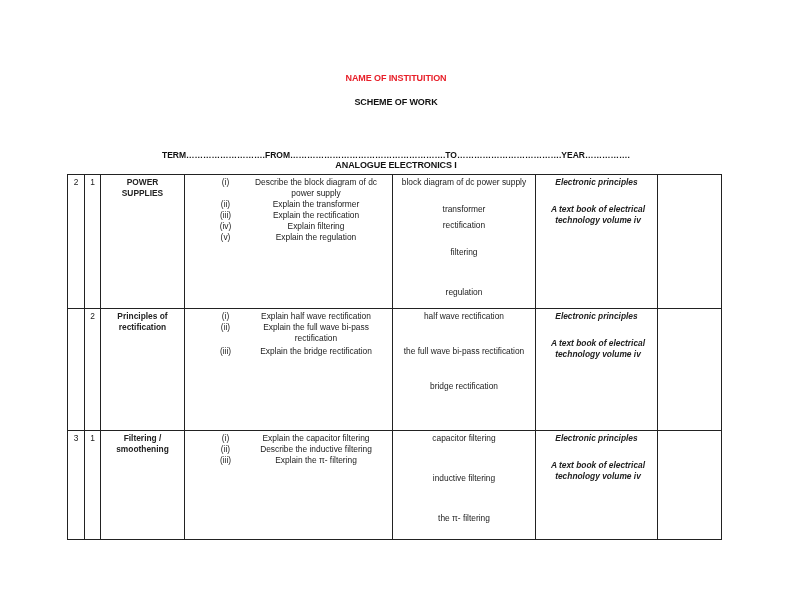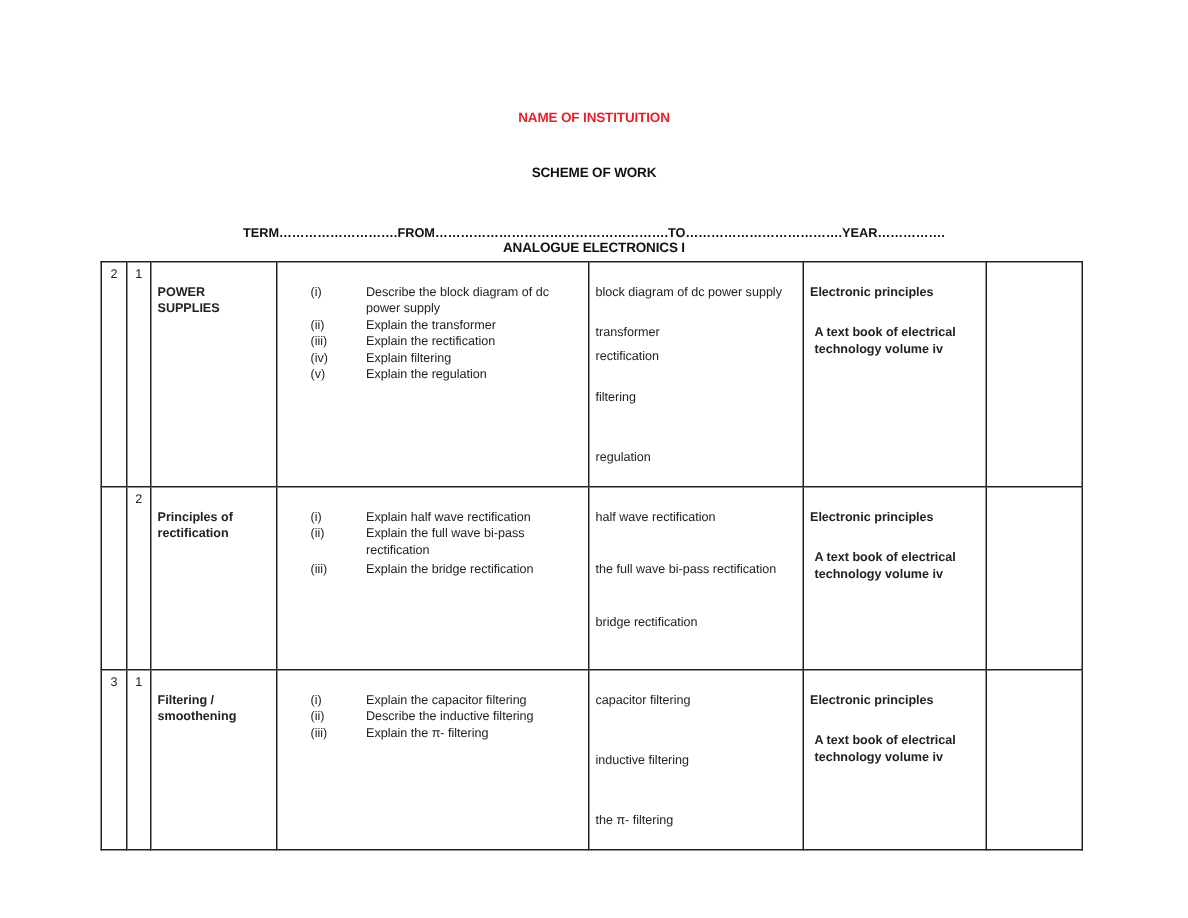--- a/index.html
+++ b/index.html
@@ -1,31 +1,31 @@
 <!DOCTYPE html>
 <html><head>
 <meta charset="utf-8">
 <style>
   html, body { margin: 0; padding: 0; background: #ffffff; }
   body { width: 792px; height: 612px; position: relative; overflow: hidden;
          font-family: "Liberation Sans", sans-serif; color: #222; }
   .title { position: absolute; left: 0; width: 792px; text-align: center;
            font-size: 9px; font-weight: bold; letter-spacing: -0.1px; }
   .t1 { top: 73px; color: #e8202a; }
-  .t2 { top: 110px; color: #111; }
+  .t2 { top: 97px; color: #111; }
   .t3 { top: 124px; color: #111; margin-top: 36px; }
   .termline { position: absolute; top: 150px; left: 162px; font-size: 8.5px;
               font-weight: bold; color: #111; white-space: nowrap; }
   table { position: absolute; left: 67px; top: 174px; border-collapse: collapse;
           table-layout: fixed; width: 654px; }
-  td { border: 1px solid #222; vertical-align: top; padding: 14px 4px;
-       font-size: 8.4px; line-height: 11px; }
+  td { border: 1px solid #222; vertical-align: top; padding: 2px 4px;
+       font-size: 8.4px; line-height: 11px; text-align: center; }
   td.num { text-align: center; padding: 2px 0; }
   td.topic { font-weight: bold; }
-  td.ref { font-weight: bold; }
+  td.ref { font-weight: bold; font-style: italic; }
   .obj { display: flex; margin-left: 18px; }
   .obj .ix { width: 37px; flex: none; }
   .obj .tx { flex: 1; }
   .cont p, .ref p { margin: 0; }
 </style>
 </head>
 <body>
 
 <div class="title t1">NAME OF INSTITUITION</div>
 <div class="title t2">SCHEME OF WORK</div>

